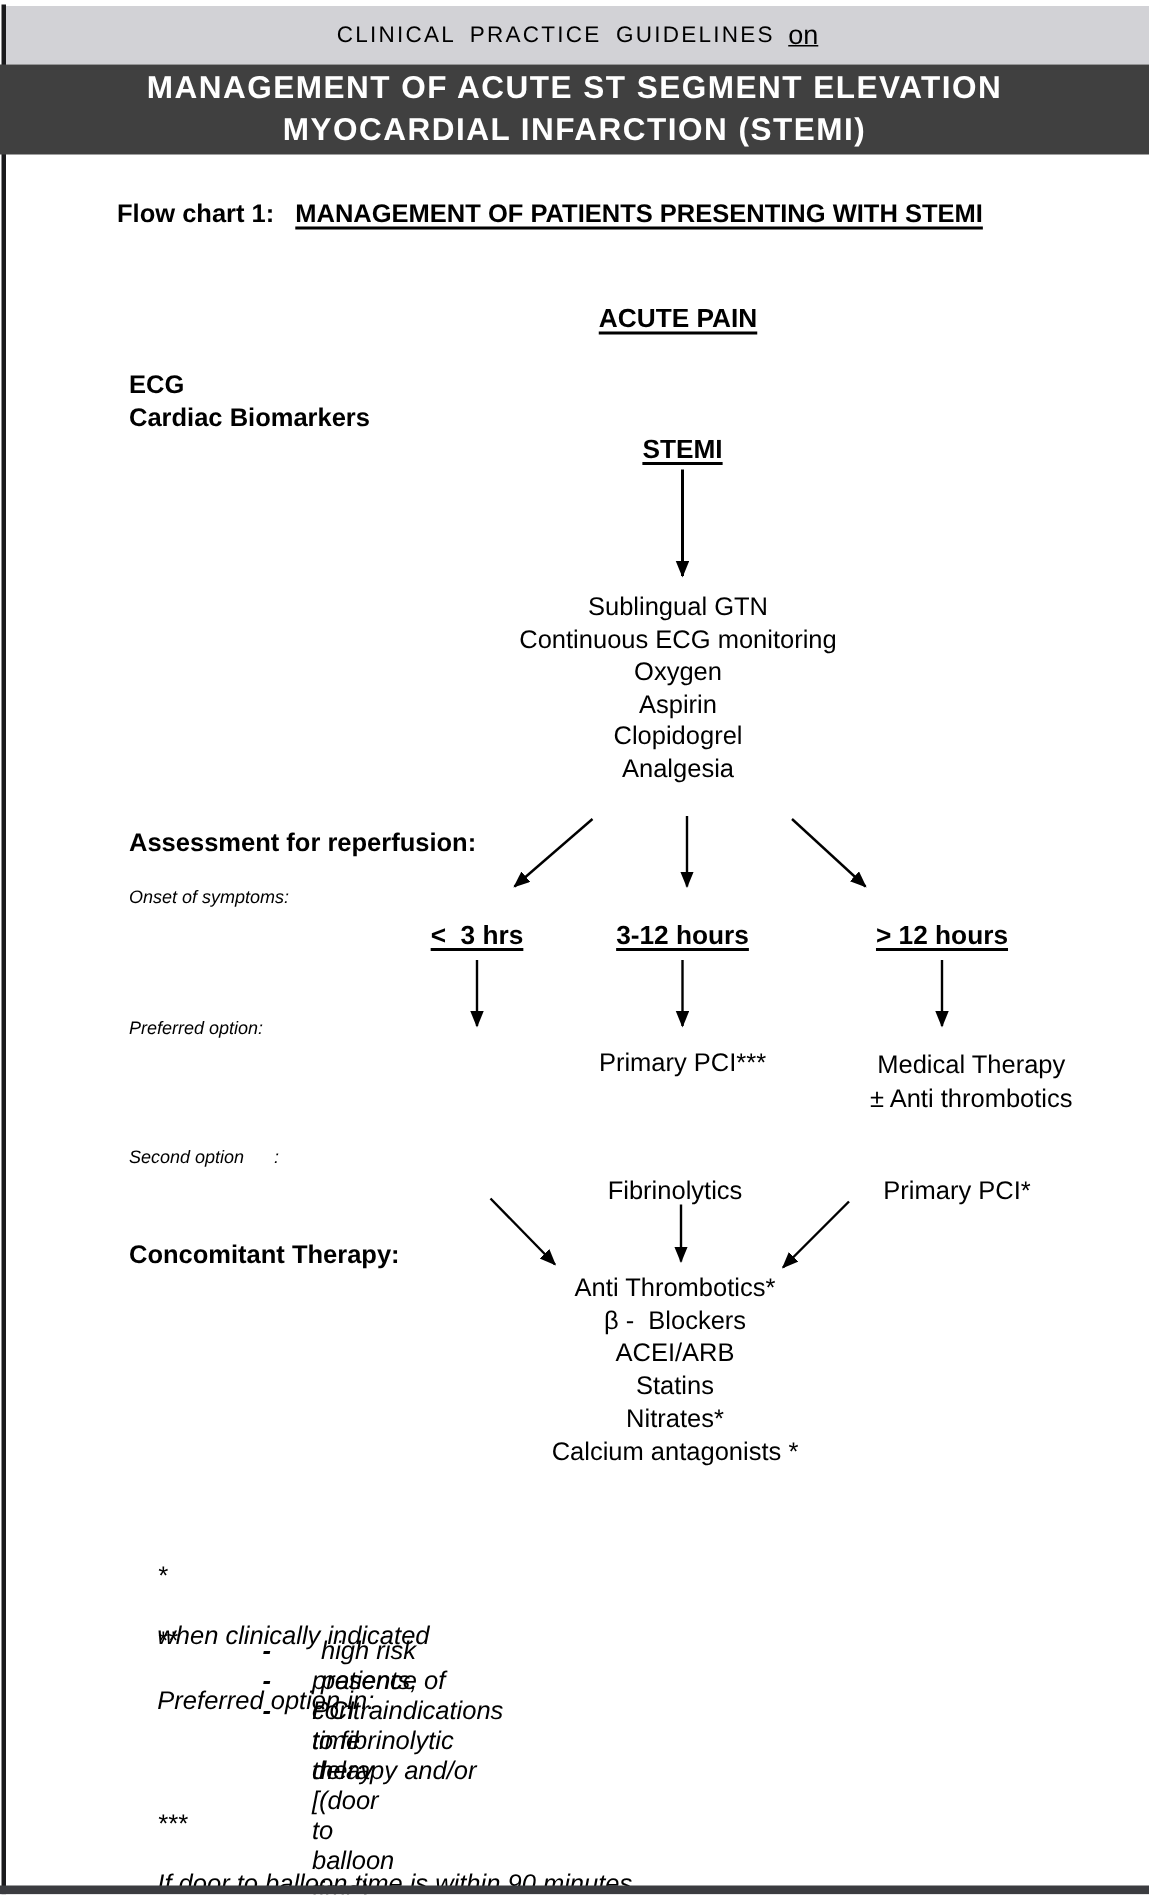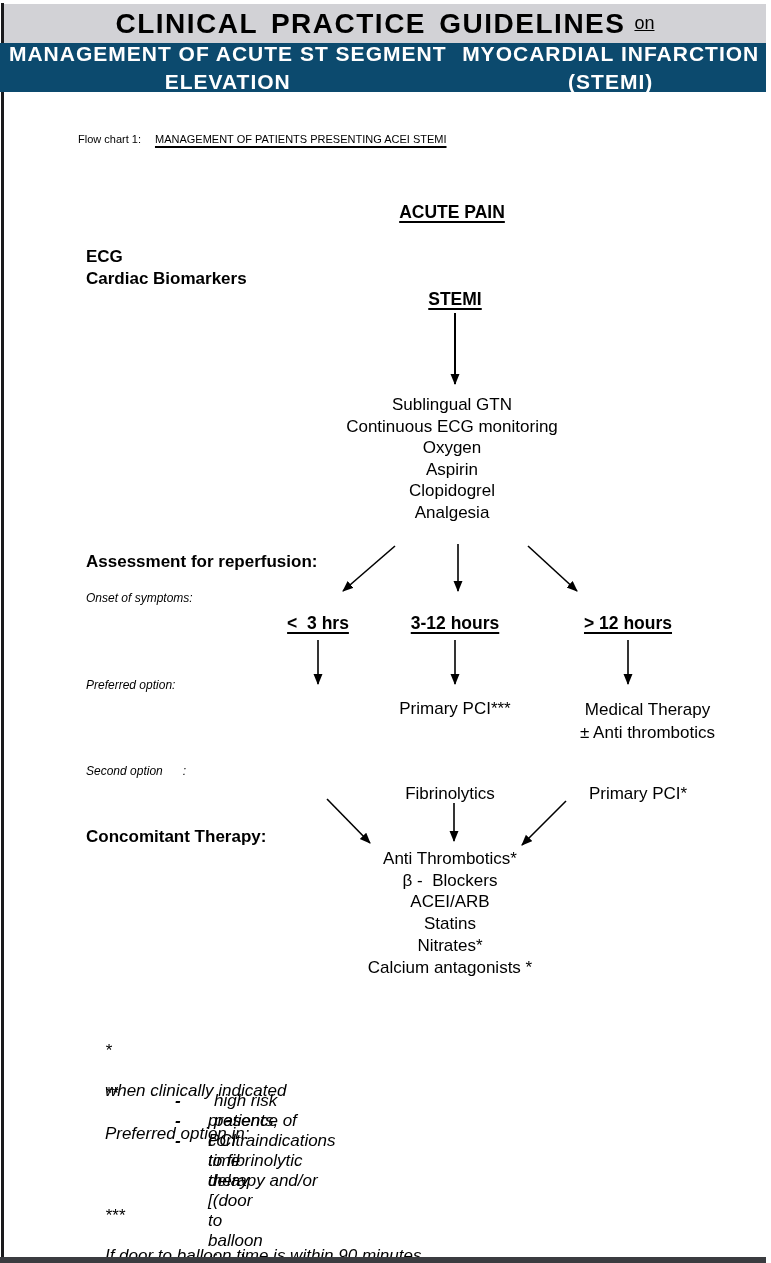--- a/index.html
+++ b/index.html
@@ -6,28 +6,28 @@
   .page{
     position:relative;width:771px;height:1263px;background:#ffffff;overflow:hidden;
     font-family:"Liberation Sans","DejaVu Sans",sans-serif;color:#000;
   }
   .abs{position:absolute;}
   .left-border{left:1px;top:3px;width:3px;height:1260px;background:#1a1a1c;}
   .band-light{
     left:4px;top:4px;width:762px;height:39px;background:#d2d2d6;
     display:flex;align-items:center;justify-content:center;
   }
-  .band-light .main{font-weight:bold;font-size:28px;letter-spacing:1.5px;word-spacing:4px;}
+  .band-light .main{font-weight:normal;font-size:15px;letter-spacing:1.5px;word-spacing:4px;}
   .band-light .suffix{font-size:18px;margin-left:9px;text-decoration:underline;}
   .band-dark{
-    left:0;top:43px;width:766px;height:49px;background:#0c4a6e;color:#ffffff;
-    display:flex;flex-direction:row;align-items:center;justify-content:center;
+    left:0;top:43px;width:766px;height:60px;background:#404040;color:#ffffff;
+    display:flex;flex-direction:column;align-items:center;justify-content:center;
     font-weight:bold;font-size:21px;letter-spacing:1px;line-height:28px;text-align:center;
   }
-  .fc-heading{left:78px;top:133px;display:flex;font-size:11px;font-weight:normal;white-space:pre;}
+  .fc-heading{left:78px;top:133px;display:flex;font-size:17px;font-weight:bold;white-space:pre;}
   .fc-title{margin-left:14px;text-decoration:underline;text-decoration-thickness:2px;text-underline-offset:3px;}
   .blabel{font-weight:bold;font-size:17px;line-height:22px;white-space:pre-wrap;}
   .ilabel{font-style:italic;font-size:12px;white-space:pre-wrap;}
   .node{font-size:17px;line-height:21.5px;text-align:center;transform:translateX(-50%);white-space:pre-wrap;}
   .node-left{font-size:17px;line-height:23px;text-align:center;white-space:pre-wrap;}
   .utitle{font-weight:bold;text-decoration:underline;text-decoration-thickness:2px;text-underline-offset:3px;font-size:17.5px;}
   .col-head{font-weight:bold;font-size:17.5px;text-decoration:underline;text-decoration-thickness:2px;text-underline-offset:3px;transform:translateX(-50%);white-space:pre;}
   .arrows{left:0;top:0;width:771px;height:1263px;pointer-events:none;}
   .fn{font-style:italic;font-size:17px;line-height:20px;white-space:pre-wrap;}
   .fn-row{position:absolute;font-style:italic;font-size:17px;line-height:20px;}
@@ -47,21 +47,21 @@
     <span class="suffix">on</span>
   </div>
 
   <div class="abs band-dark">
     <div>MANAGEMENT OF ACUTE ST SEGMENT ELEVATION</div>
     <div>MYOCARDIAL INFARCTION (STEMI)</div>
   </div>
 
   <div class="abs fc-heading">
     <span>Flow chart 1:</span>
-    <span class="fc-title">MANAGEMENT OF PATIENTS PRESENTING ACEI STEMI</span>
+    <span class="fc-title">MANAGEMENT OF PATIENTS PRESENTING WITH STEMI</span>
   </div>
 
   <svg class="abs arrows" viewBox="0 0 771 1263" xmlns="http://www.w3.org/2000/svg">
     <defs>
       <marker id="ah" markerUnits="userSpaceOnUse" markerWidth="13" markerHeight="11" refX="10" refY="4.5" orient="auto">
         <path d="M0,0 L11,4.5 L0,9 Z" fill="#000"></path>
       </marker>
     </defs>
     <line x1="455" y1="313" x2="455" y2="384" stroke="#000" stroke-width="2" marker-end="url(#ah)"></line>
     <line x1="395" y1="546" x2="343" y2="591" stroke="#000" stroke-width="1.6" marker-end="url(#ah)"></line>

